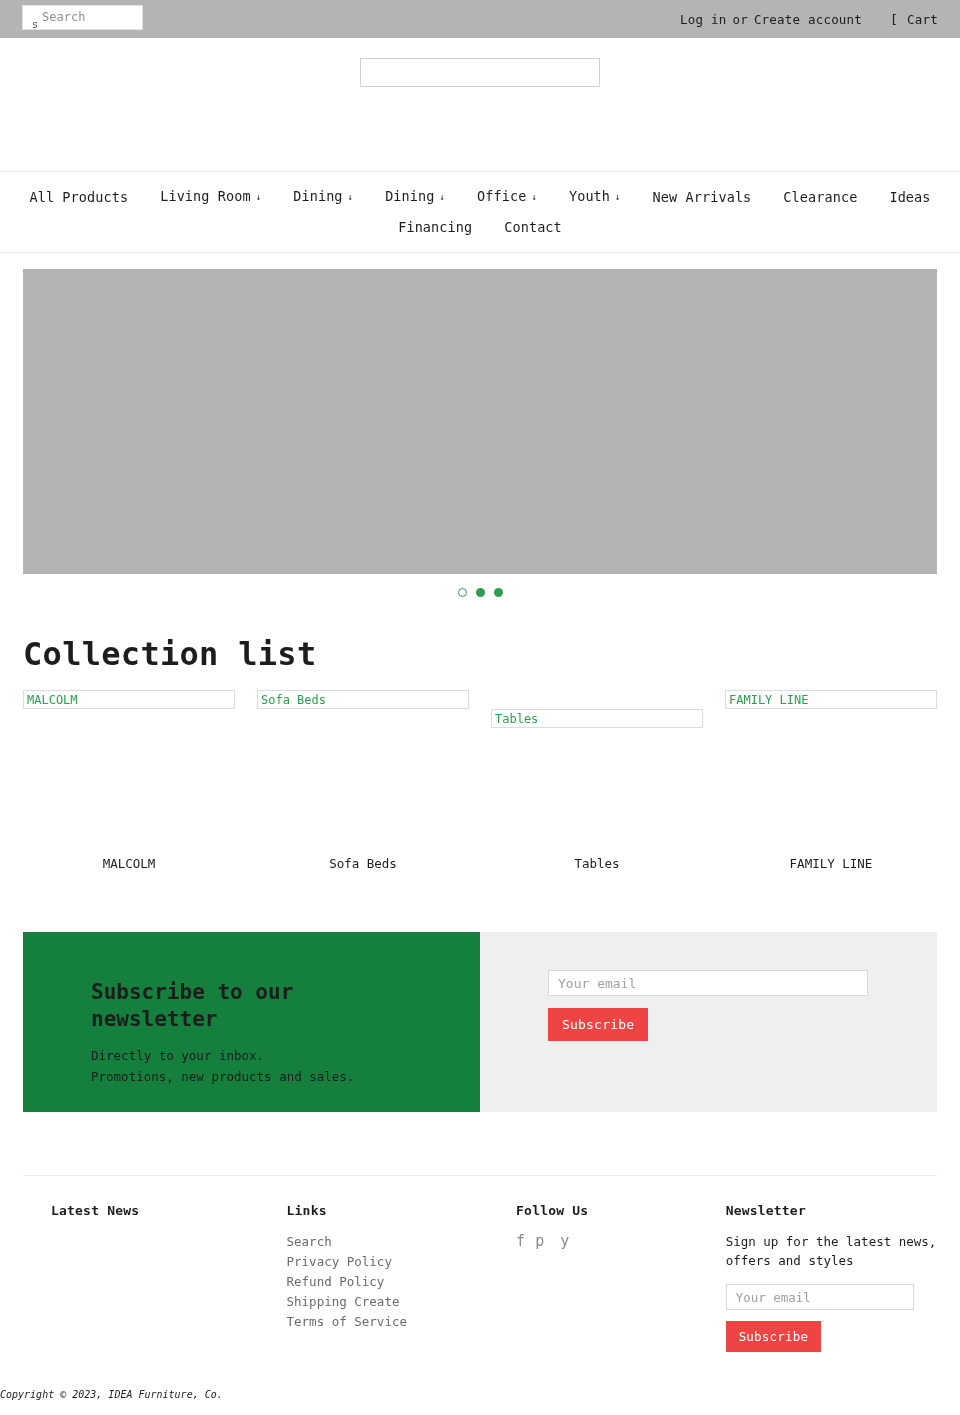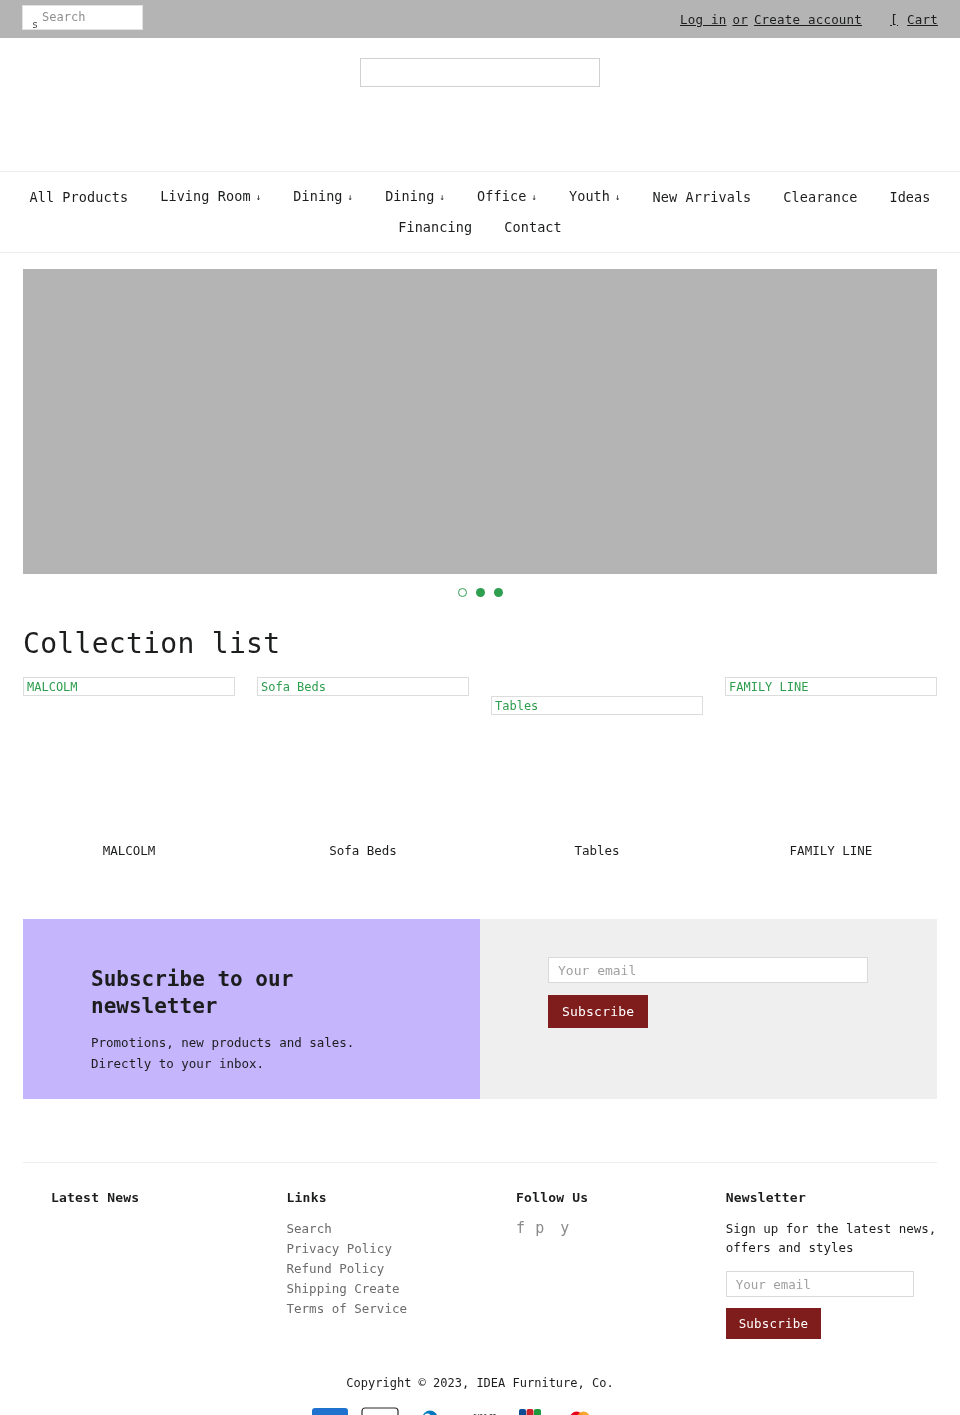--- a/index.html
+++ b/index.html
@@ -56,21 +56,20 @@
   .top-right {
     position: absolute;
     right: 22px;
     top: 0;
     height: 38px;
     display: flex;
     align-items: center;
     gap: 0;
     font-size: 12.5px;
     letter-spacing: 0.2px;
-    text-decoration: underline;
   }
   .top-right a { color: #1c1d1d; text-decoration: none; }
   .top-right .sep { margin: 0 6px; color: #1c1d1d; }
   .cart-link {
     margin-left: 28px;
     display: flex;
     align-items: center;
     gap: 9px;
   }
   .cart-glyph { font-size: 13px; color: #1c1d1d; }
@@ -136,23 +135,23 @@
   }
   .dot.active {
     background: transparent;
     border: 1.6px solid #2e9e4f;
     width: 9px; height: 9px;
   }
 
   
   .collection-section { padding: 26px 23px 0 23px; }
   .section-title {
-    font-size: 28px;
-    font-weight: normal;
-    margin: 4px 0 17px 0;
+    font-size: 32px;
+    font-weight: bold;
+    margin: 12px 0 17px 0;
     letter-spacing: 0.3px;
   }
   .collection-grid {
     display: flex;
     gap: 22px;
     align-items: flex-start;
   }
   .collection-card {
     flex: 1;
     text-decoration: none;
@@ -182,21 +181,21 @@
 
   
   .news-band {
     margin: 61px 23px 0 23px;
     display: flex;
     align-items: stretch;
     height: 180px;
   }
   .news-left {
     width: 50%;
-    background: #c4b5fd;
+    background: #15803d;
     padding: 47px 0 0 68px;
   }
   .news-heading {
     font-size: 21px;
     font-weight: bold;
     line-height: 27px;
     margin: 0 0 12px 0;
     max-width: 230px;
   }
   .news-sub {
@@ -216,21 +215,21 @@
     background: #ffffff;
     font-family: "DejaVu Sans Mono", "Liberation Mono", monospace;
     font-size: 13px;
     color: #6a6a6a;
     padding: 0 9px;
     outline: none;
   }
   .email-input::placeholder { color: #a0a0a0; }
   .btn-subscribe {
     margin-top: 12px;
-    background: #7f1d1d;
+    background: #ef4444;
     color: #ffffff;
     border: none;
     font-family: "DejaVu Sans Mono", "Liberation Mono", monospace;
     font-size: 13px;
     padding: 9px 14px;
     cursor: pointer;
     letter-spacing: 0.2px;
   }
 
   
@@ -288,24 +287,25 @@
   }
   .fnews-input::placeholder { color: #a0a0a0; }
   .btn-subscribe.small {
     margin-top: 11px;
     font-size: 12.5px;
     padding: 8px 13px;
   }
 
   
   .copyright {
-    text-align: center;
-    font-size: 12px;
+    text-align: left;
+    font-size: 10px;
     color: #1c1d1d;
     margin-top: 37px;
+    font-style: italic;
   }
   .payments {
     display: flex;
     justify-content: center;
     gap: 12px;
     margin-top: 16px;
   }
   .pay {
     width: 38px; height: 24px;
     border-radius: 4px;
@@ -395,22 +395,22 @@
     <div>Sofa Beds</div>
     <div>Tables</div>
     <div>FAMILY LINE</div>
   </div>
 </section>
 
 <section class="news-band">
   <div class="news-left">
     <h3 class="news-heading">Subscribe to our newsletter</h3>
     <div class="news-sub">
+      <div>Directly to your inbox.</div>
       <div>Promotions, new products and sales.</div>
-      <div>Directly to your inbox.</div>
     </div>
   </div>
   <div class="news-right">
     <input class="email-input" type="email" placeholder="Your email" style="">
     <div>
       <button class="btn-subscribe">Subscribe</button>
     </div>
   </div>
 </section>
 

